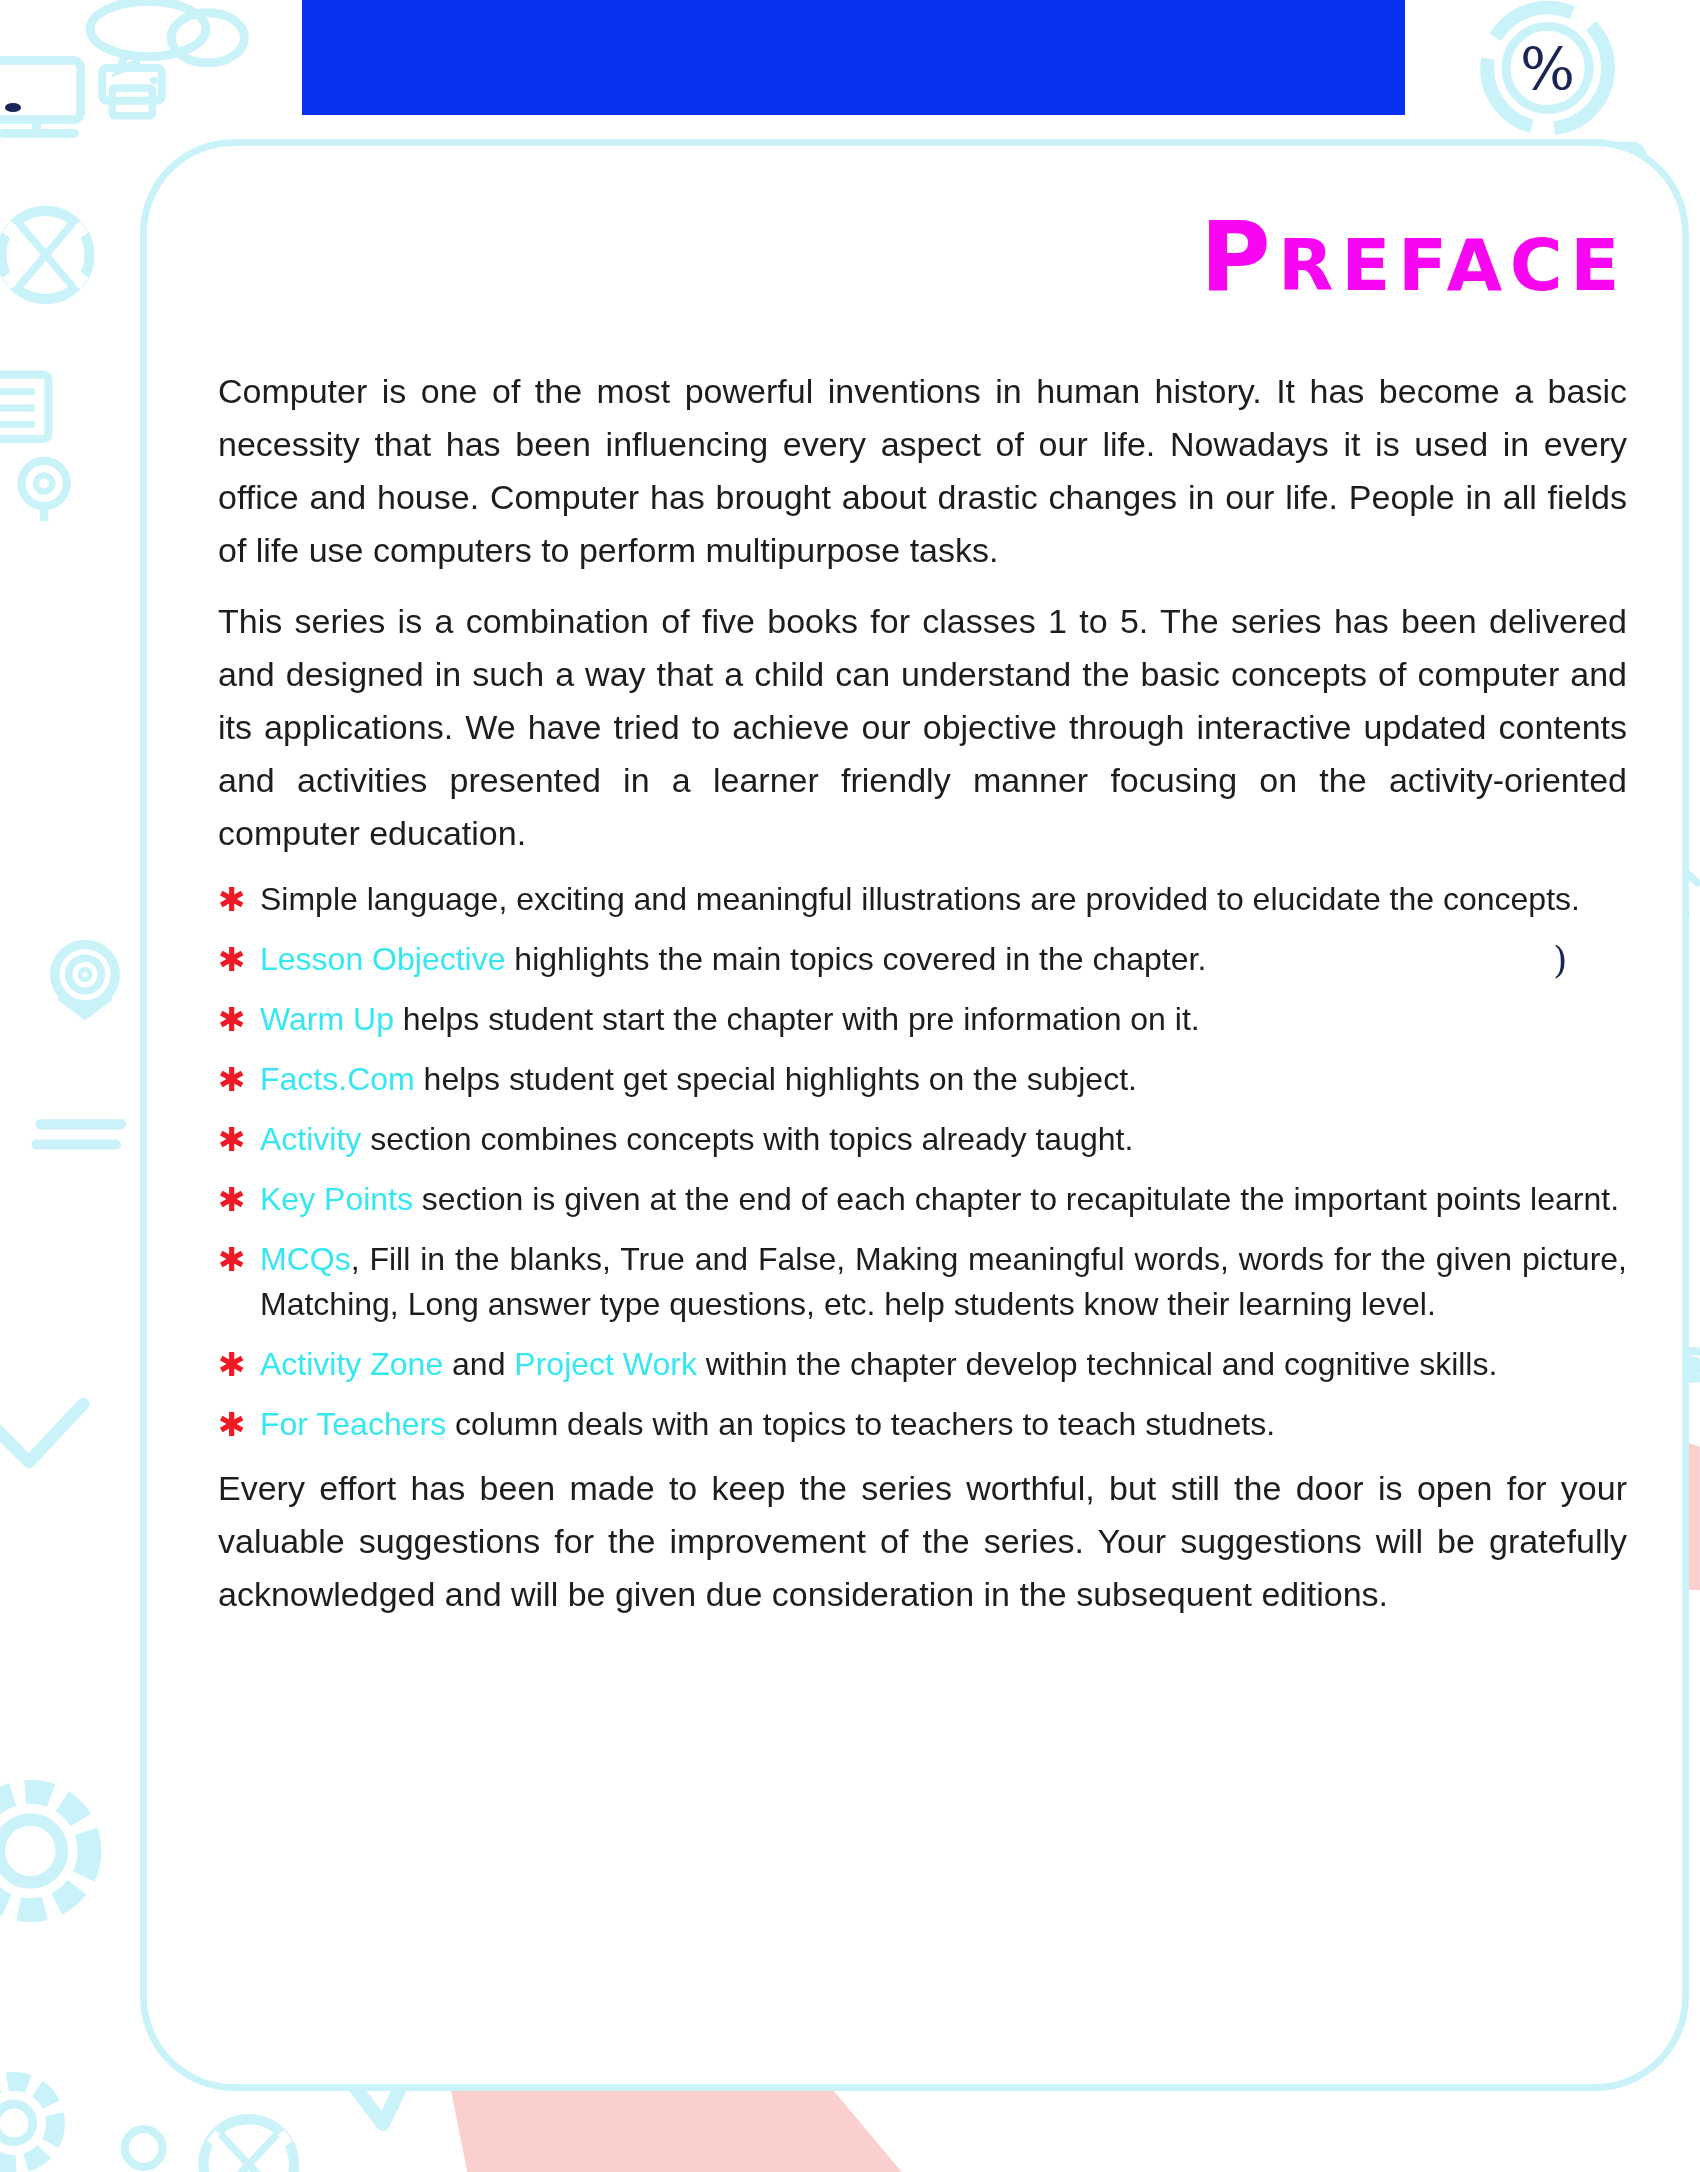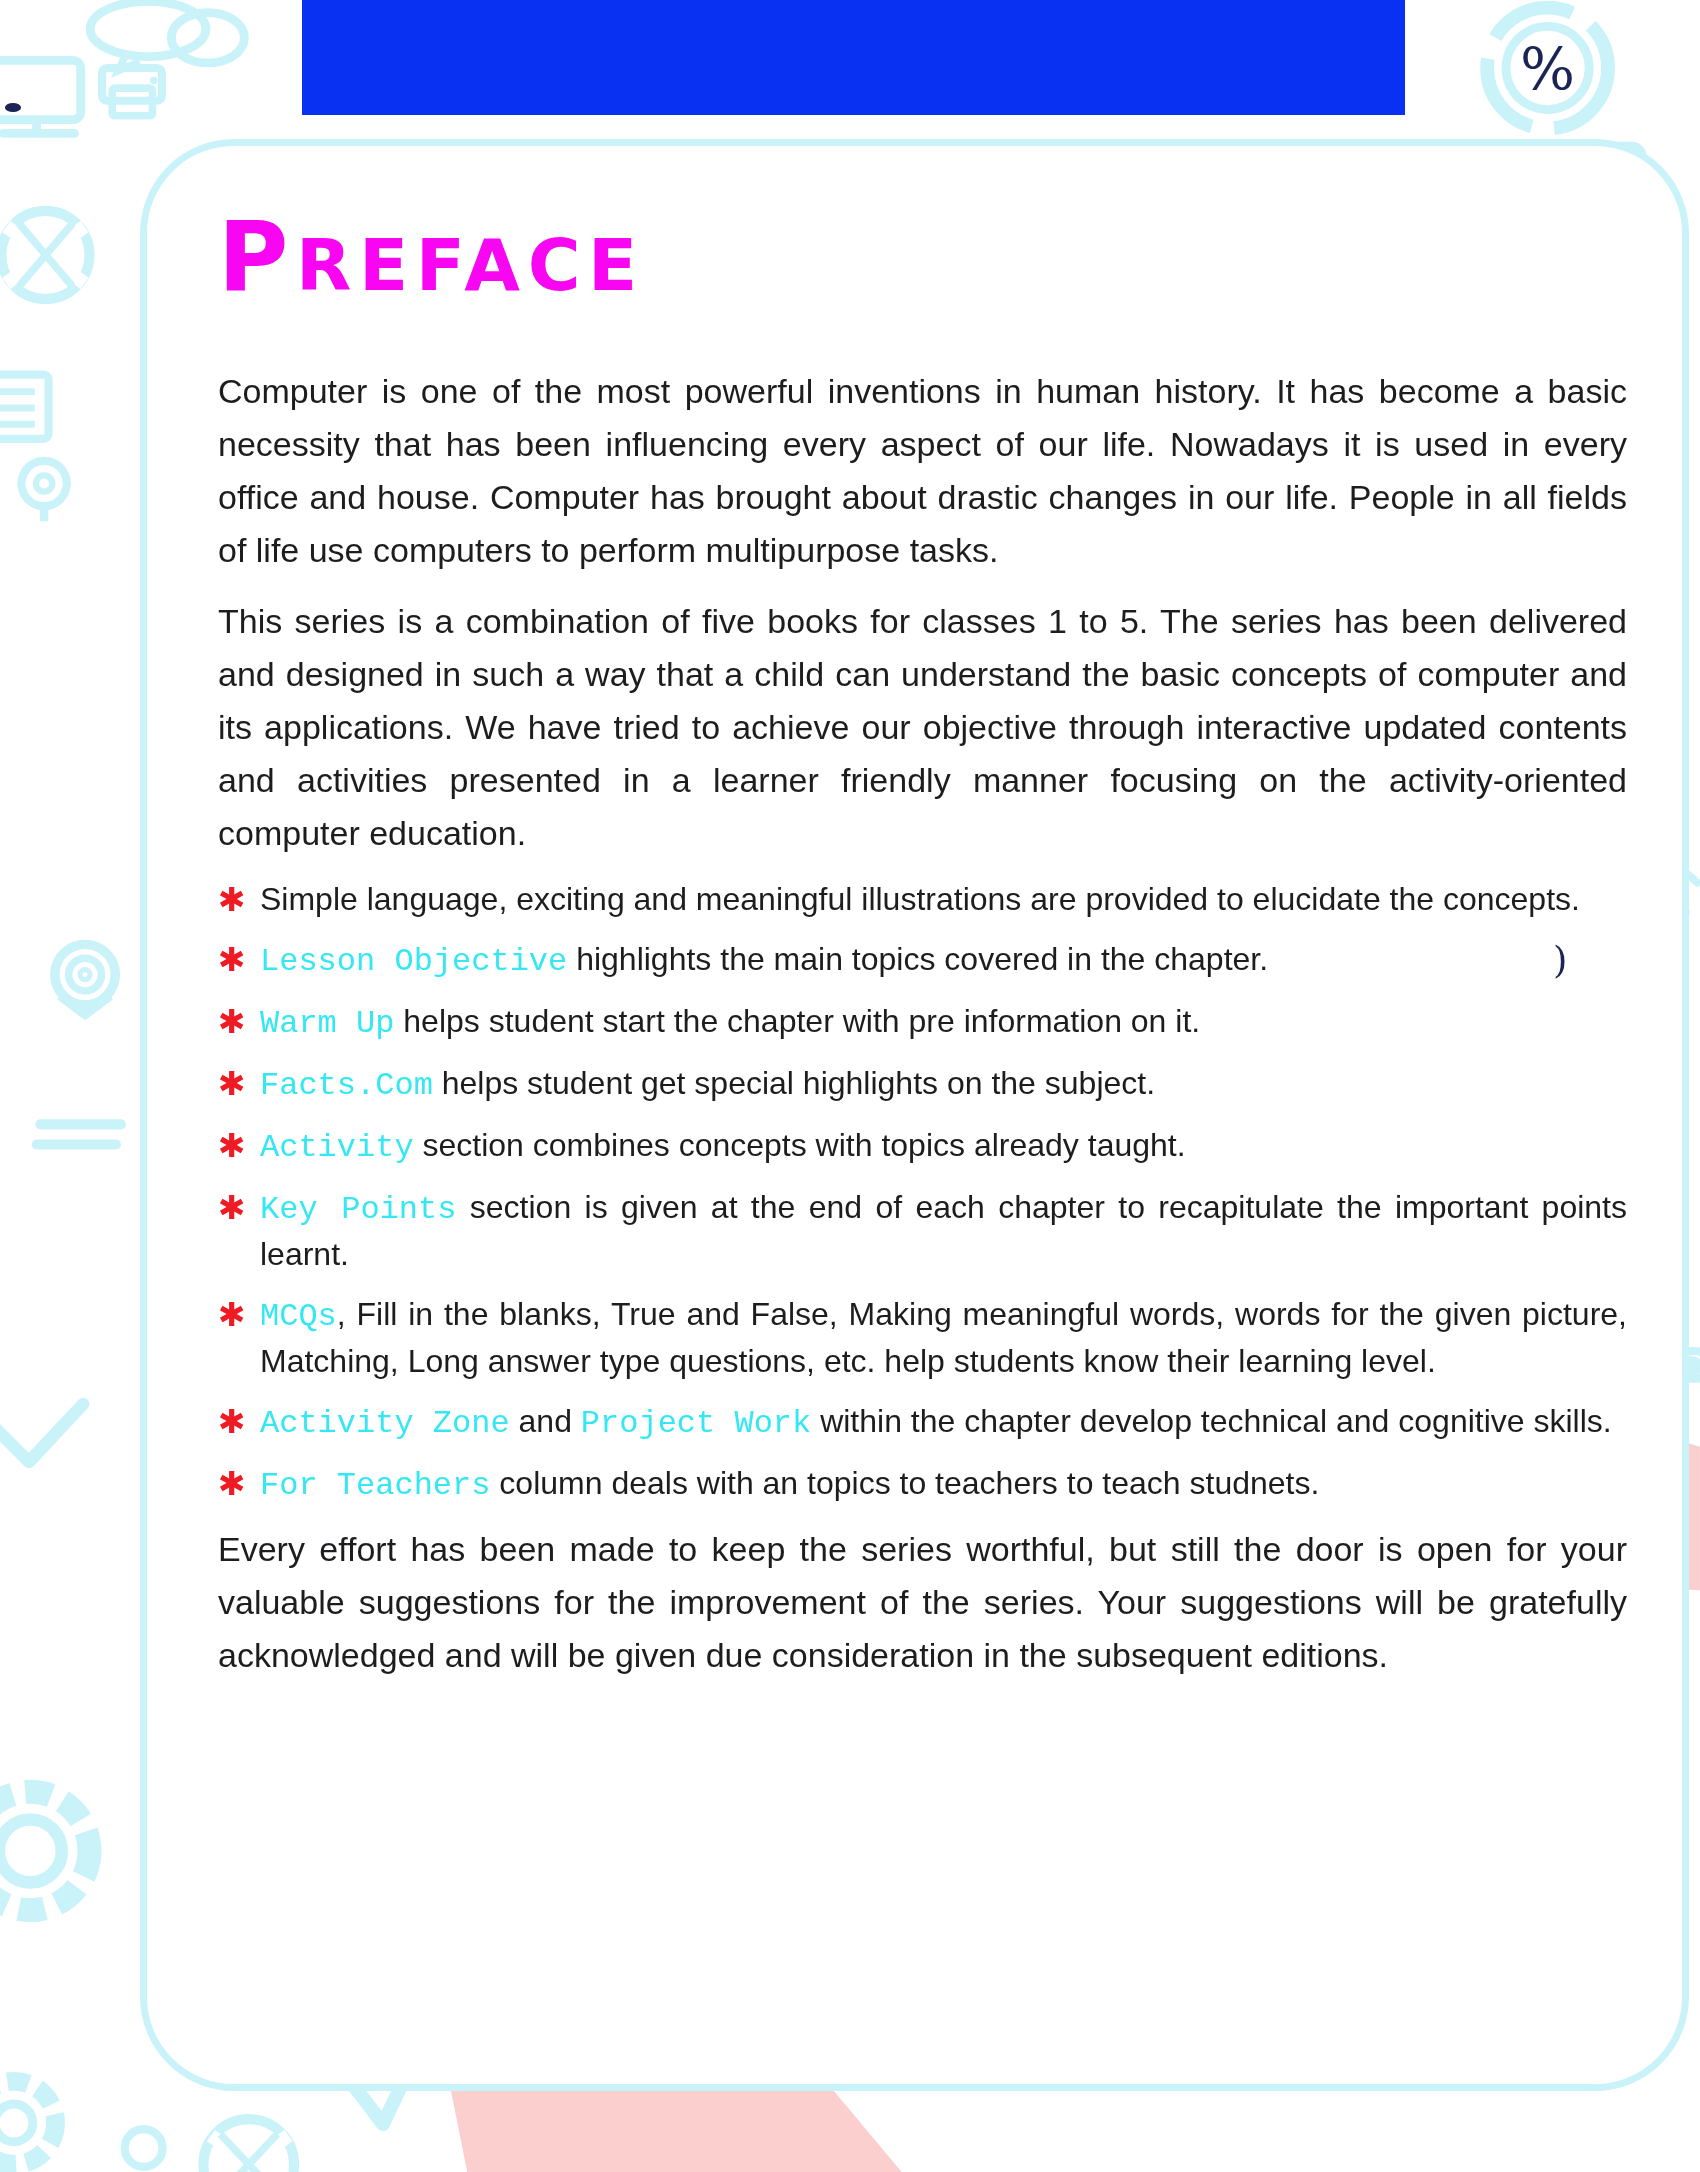--- a/index.html
+++ b/index.html
@@ -26,21 +26,21 @@
     position:absolute;left:302px;top:0;width:1103px;height:115px;
     background:var(--accent-blue);z-index:2;
   }
   .card{
     position:absolute;left:140px;top:139px;width:1409px;height:1880px;
     background:#ffffff;border:7.6px solid var(--card-border);
     border-radius:94px;z-index:3;
     padding:58px 55px 0 71px;box-sizing:content-box;
   }
   .title{
-    text-align:left;margin:5px 0 60px 0;color:var(--title-magenta);
+    text-align:right;margin:5px 0 60px 0;color:var(--title-magenta);
     font-family:"DejaVu Sans", sans-serif;font-weight:900;letter-spacing:7.6px;
     line-height:1;
   }
   .title .t-first{font-size:96px;}
   .title .t-rest{font-size:72px;}
   .para{
     color:var(--body-text);font-size:34px;line-height:53px;
     text-align:justify;margin:0 0 17.6px 0;font-weight:300;
   }
   .section-heading{
@@ -50,21 +50,21 @@
   .features{margin:0 0 6.3px 0;}
   .feature-item{display:flex;align-items:flex-start;margin:0 0 15px 0;}
   .star{
     flex:0 0 42px;color:var(--asterisk-red);font-size:33px;line-height:45px;
     font-family:"DejaVu Sans", sans-serif;
   }
   .feature-text{
     flex:1;color:var(--body-text);font-size:32px;line-height:45px;
     text-align:justify;font-weight:300;
   }
-  .feature-text .hl{color:var(--feature-cyan);font-family:Liberation Mono, monospace;}
+  .feature-text .hl{color:var(--feature-cyan);}
   .closing{margin-top:9px;}
   .paren-right{
     position:absolute;left:1553px;top:939px;color:var(--navy);
     font-size:37px;z-index:4;font-family:"DejaVu Serif", serif;
   }
   .navy-dot{
     position:absolute;left:5px;top:103px;width:16.4px;height:8.8px;border-radius:50%;
     background:var(--navy);z-index:4;
   }
   svg .stroke{stroke:var(--deco-cyan);fill:none;}

